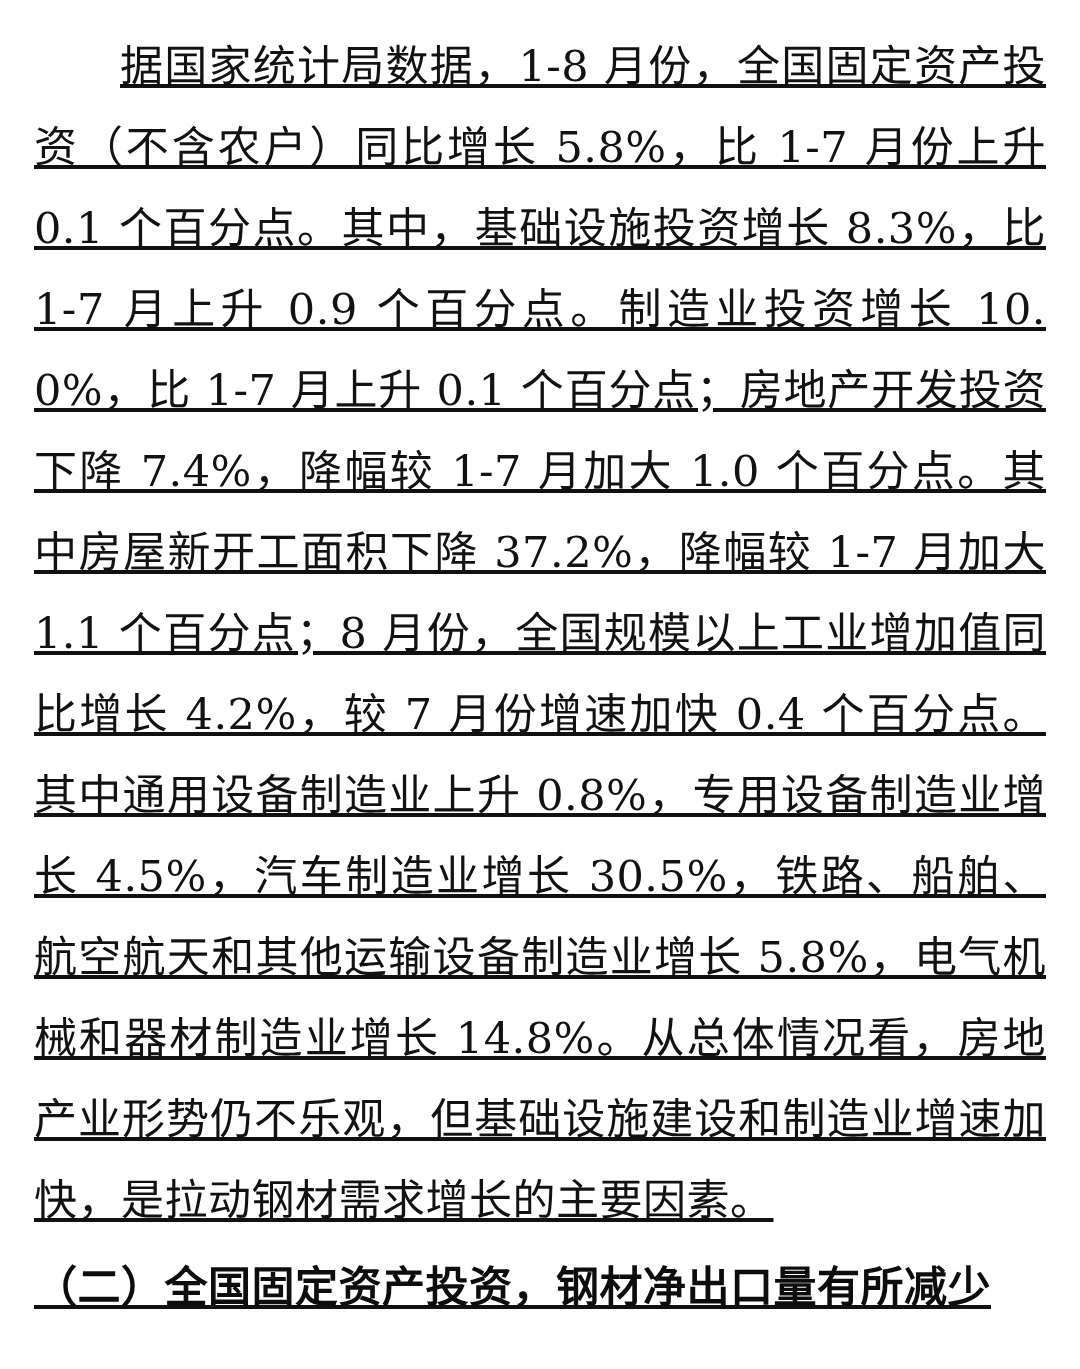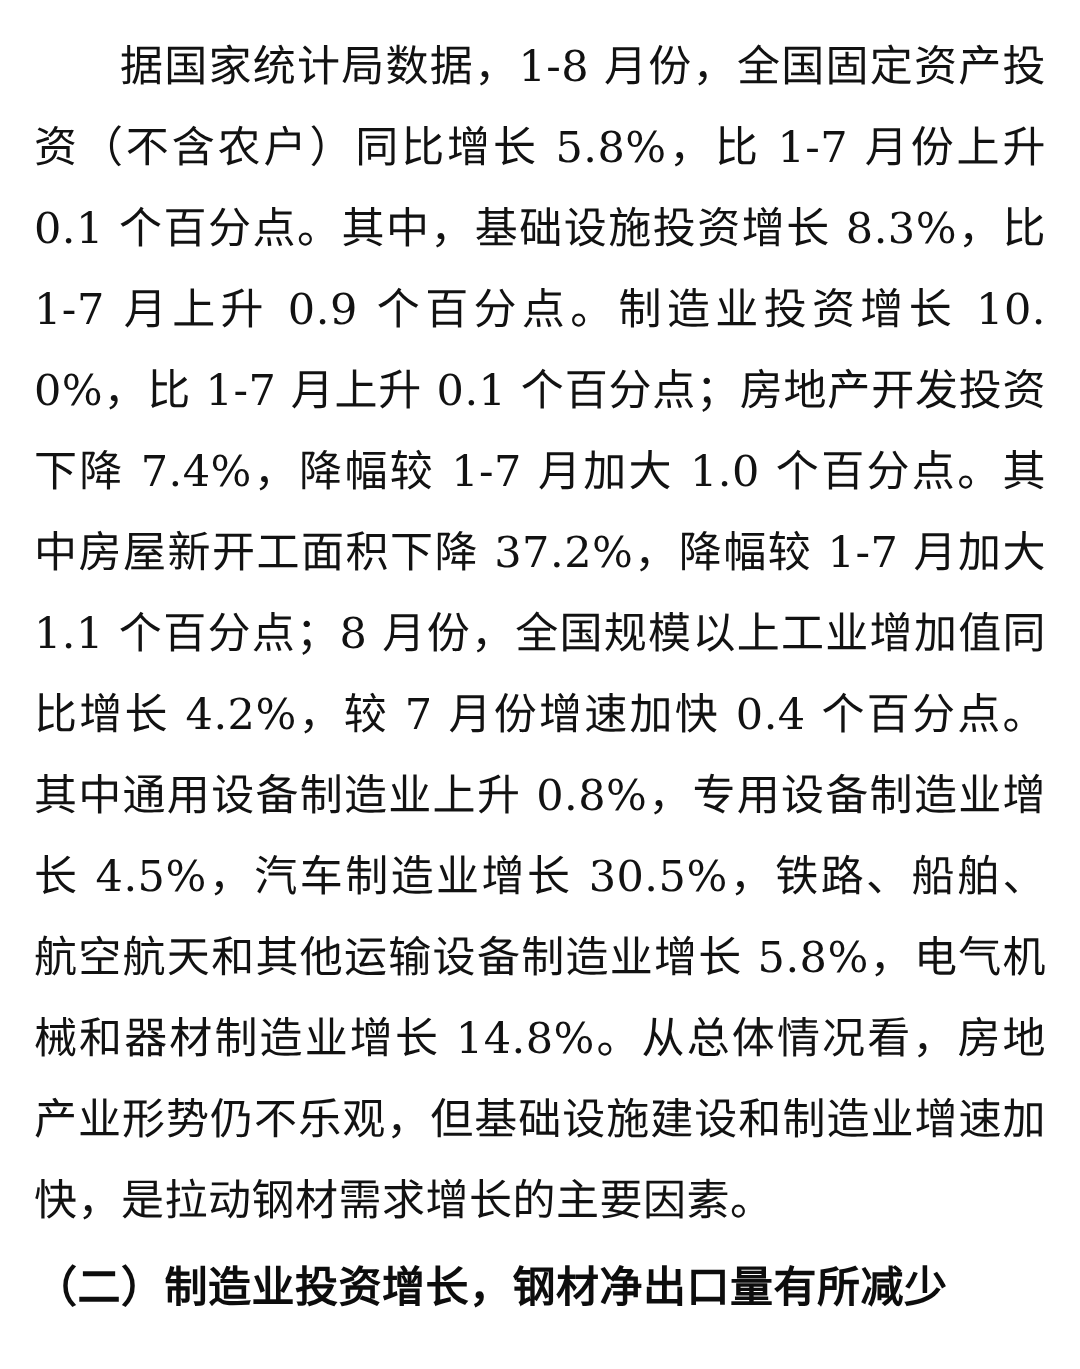--- a/index.html
+++ b/index.html
@@ -14,20 +14,21 @@
     font-family: "DejaVu Serif", "Liberation Serif", serif;
     color: #111111;
   }
   .page {
     width: 1080px;
     height: 1369px;
     box-sizing: border-box;
     padding: 26px 34px 16px 34px;
     background: #ffffff;
     position: relative;
+    text-decoration: underline;
   }
   .body-paragraph {
     font-size: 43px;
     line-height: 81px;
     letter-spacing: 0.5px;
     text-align: justify;
     text-justify: inter-character;
     text-indent: 2em;
     margin: 0;
     word-break: break-all;
@@ -44,14 +45,14 @@
     color: #0d0d0d;
     white-space: nowrap;
   }
 </style>
 </head>
 <body>
 
 <div class="page">
   <p class="body-paragraph">据国家统计局数据，1-8 月份，全国固定资产投资（不含农户）同比增长 5.8%，比 1-7 月份上升 0.1 个百分点。其中，基础设施投资增长 8.3%，比 1-7 月上升 0.9 个百分点。制造业投资增长 10.0%，比 1-7 月上升 0.1 个百分点；房地产开发投资下降 7.4%，降幅较 1-7 月加大 1.0 个百分点。其中房屋新开工面积下降 37.2%，降幅较 1-7 月加大 1.1 个百分点；8 月份，全国规模以上工业增加值同比增长 4.2%，较 7 月份增速加快 0.4 个百分点。其中通用设备制造业上升 0.8%，专用设备制造业增长 4.5%，汽车制造业增长 30.5%，铁路、船舶、航空航天和其他运输设备制造业增长 5.8%，电气机械和器材制造业增长 14.8%。从总体情况看，房地产业形势仍不乐观，但基础设施建设和制造业增速加快，是拉动钢材需求增长的主要因素。</p>
 
-  <h2 class="section-heading">（二）制造业投资增长，钢材净出口量有所减少</h2>
+  <h2 class="section-heading">（二）全国固定资产投资，钢材净出口量有所减少</h2>
 </div>
 
 </body></html>

